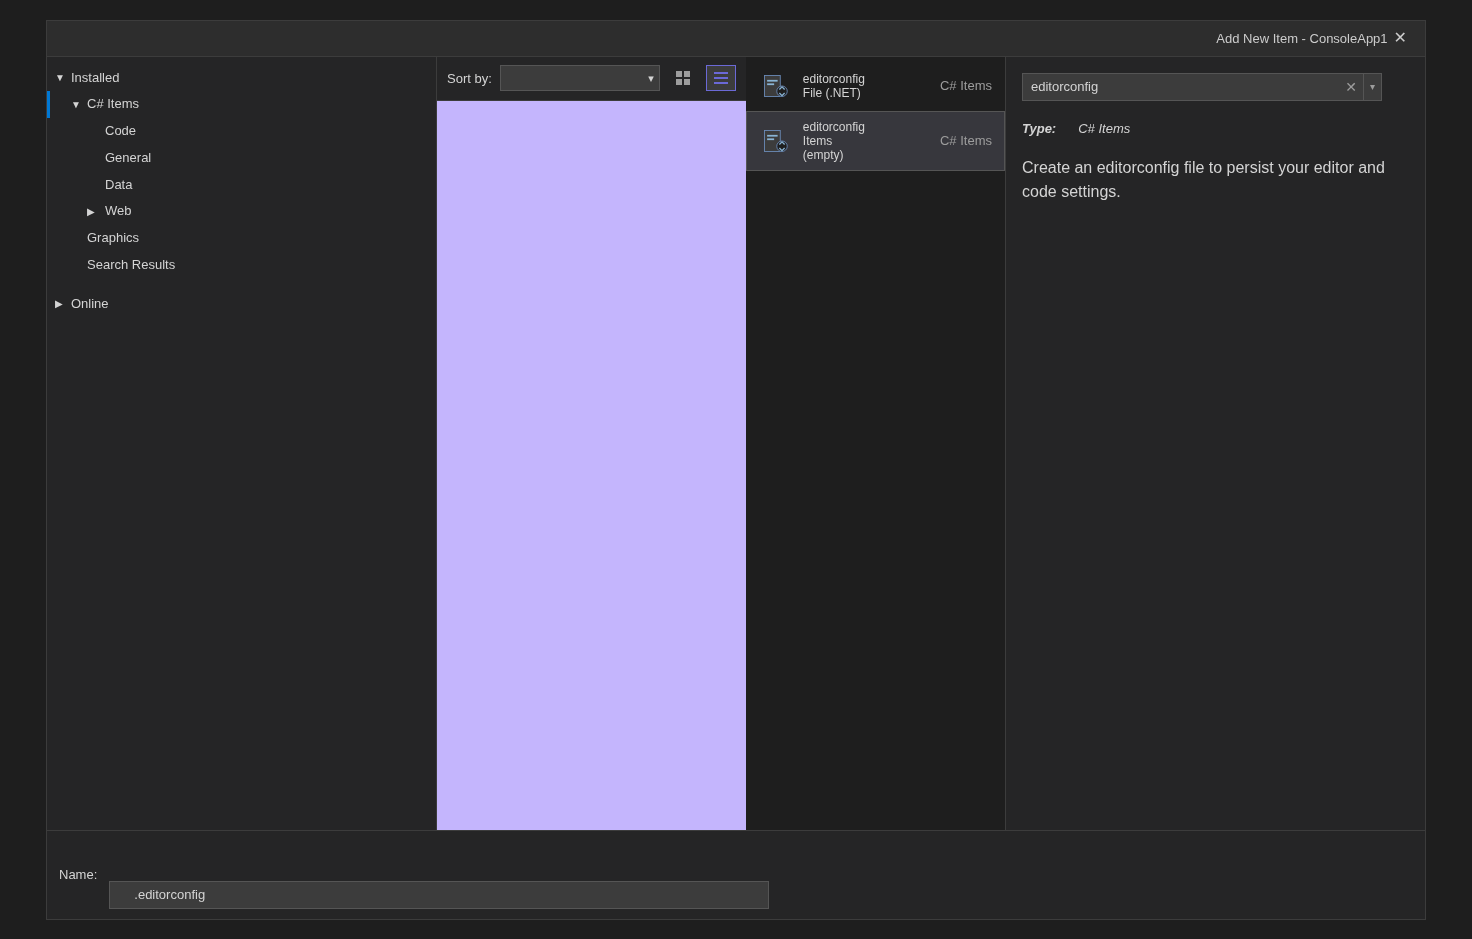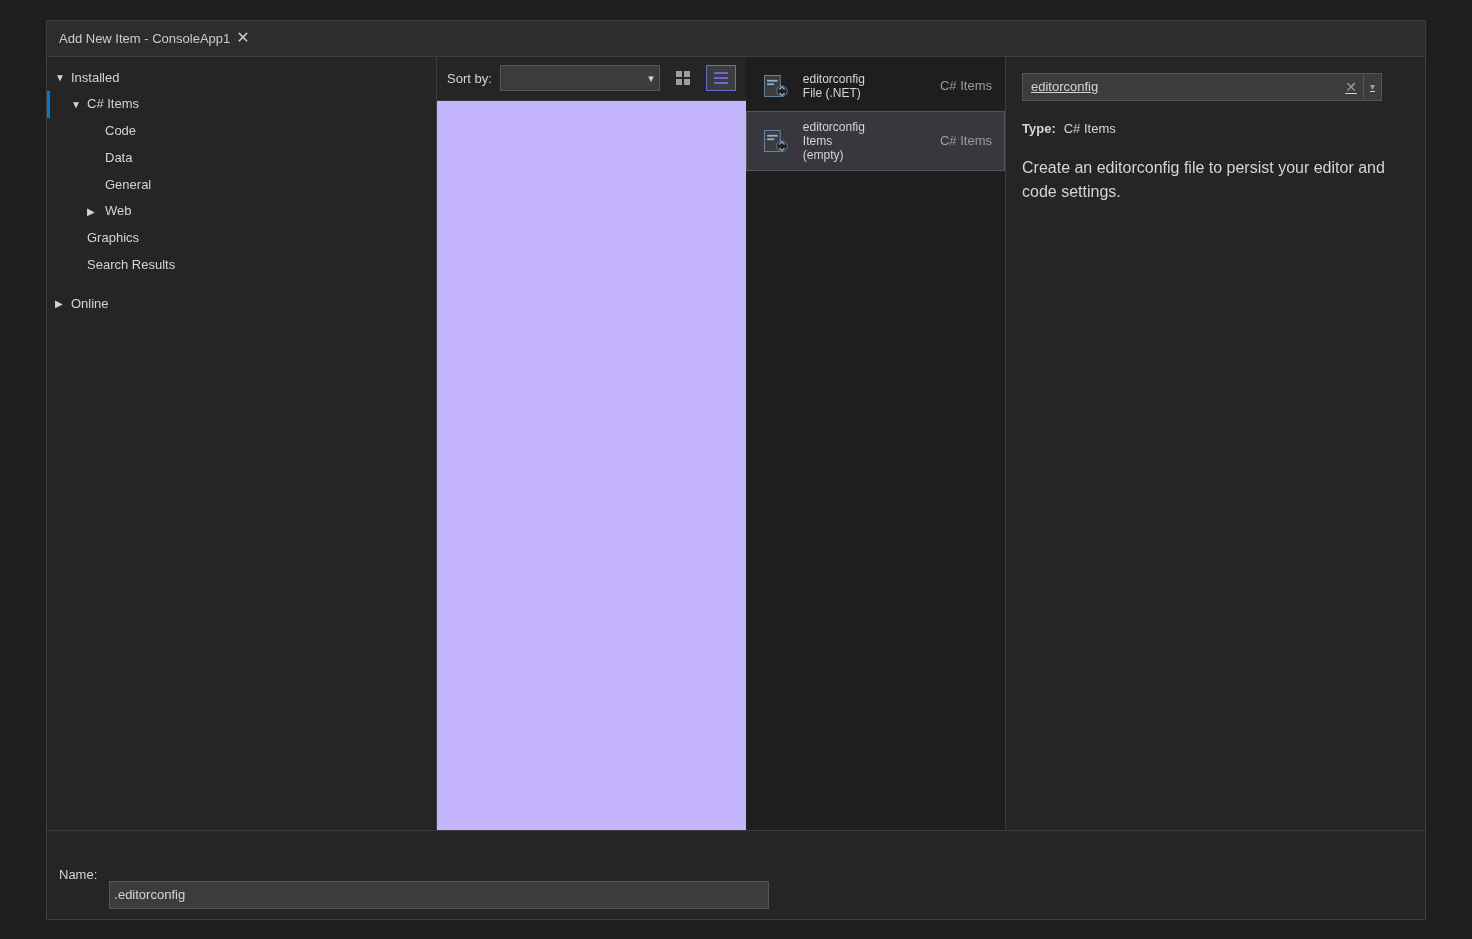--- a/index.html
+++ b/index.html
@@ -21,21 +21,21 @@
       display: flex;
       flex-direction: column;
       position: relative;
     }
     
     .title-bar {
       background: #2d2d2d;
       padding: 6px 12px;
       display: flex;
       align-items: center;
-      justify-content: flex-start;
+      justify-content: flex-end;
       border-bottom: 1px solid #3c3c3c;
       height: 36px;
     }
     .title-bar-text {
       color: #cccccc;
       font-size: 13px;
     }
     .close-btn {
       background: none;
       border: none;
@@ -186,22 +186,23 @@
       background: #252526;
       border-left: 1px solid #3c3c3c;
       padding: 16px;
       display: flex;
       flex-direction: column;
       gap: 8px;
       flex-shrink: 0;
     }
     .type-row {
       display: flex;
-      gap: 8px;
+      gap: 22px;
       align-items: baseline;
+      font-style: italic;
     }
     .type-label {
       font-weight: 600;
       color: #d4d4d4;
       font-size: 13px;
     }
     .type-value {
       color: #d4d4d4;
       font-size: 13px;
     }
@@ -214,21 +215,20 @@
 
     
     .search-bar {
       display: flex;
       align-items: center;
       background: #3c3c3c;
       border: 1px solid #555;
       height: 28px;
       width: 360px;
       position: relative;
-      text-decoration: underline;
     }
     .search-input {
       background: transparent;
       border: none;
       color: #d4d4d4;
       font-size: 13px;
       padding: 0 8px;
       flex: 1;
       outline: none;
       height: 100%;
@@ -275,21 +275,21 @@
       color: #d4d4d4;
       font-size: 13px;
       white-space: nowrap;
     }
     .name-input {
       flex: 1;
       background: #3c3c3c;
       border: 1px solid #555;
       color: #d4d4d4;
       font-size: 13px;
-      padding: 4px 4px;
+      padding: 4px 24px;
       height: 28px;
       outline: none;
       max-width: 660px;
       margin-top: 40px;
     }
     .button-row {
       display: flex;
       justify-content: flex-end;
       gap: 8px;
     }
@@ -363,26 +363,26 @@
         </div>
       </div>
 
       <div class="tree-item tree-level-2">
         <span class="arrow">&nbsp;</span>
         <span>Code</span>
       </div>
 
       <div class="tree-item tree-level-2">
         <span class="arrow">&nbsp;</span>
-        <span>Data</span>
+        <span>General</span>
       </div>
 
       <div class="tree-item tree-level-2">
         <span class="arrow">&nbsp;</span>
-        <span>General</span>
+        <span>Data</span>
       </div>
 
       <div class="tree-item tree-level-2">
         <span class="arrow">▶</span>
         <span>Web</span>
       </div>
 
       <div class="tree-item tree-level-1">
         <span class="arrow">&nbsp;</span>
         <span>Graphics</span>

